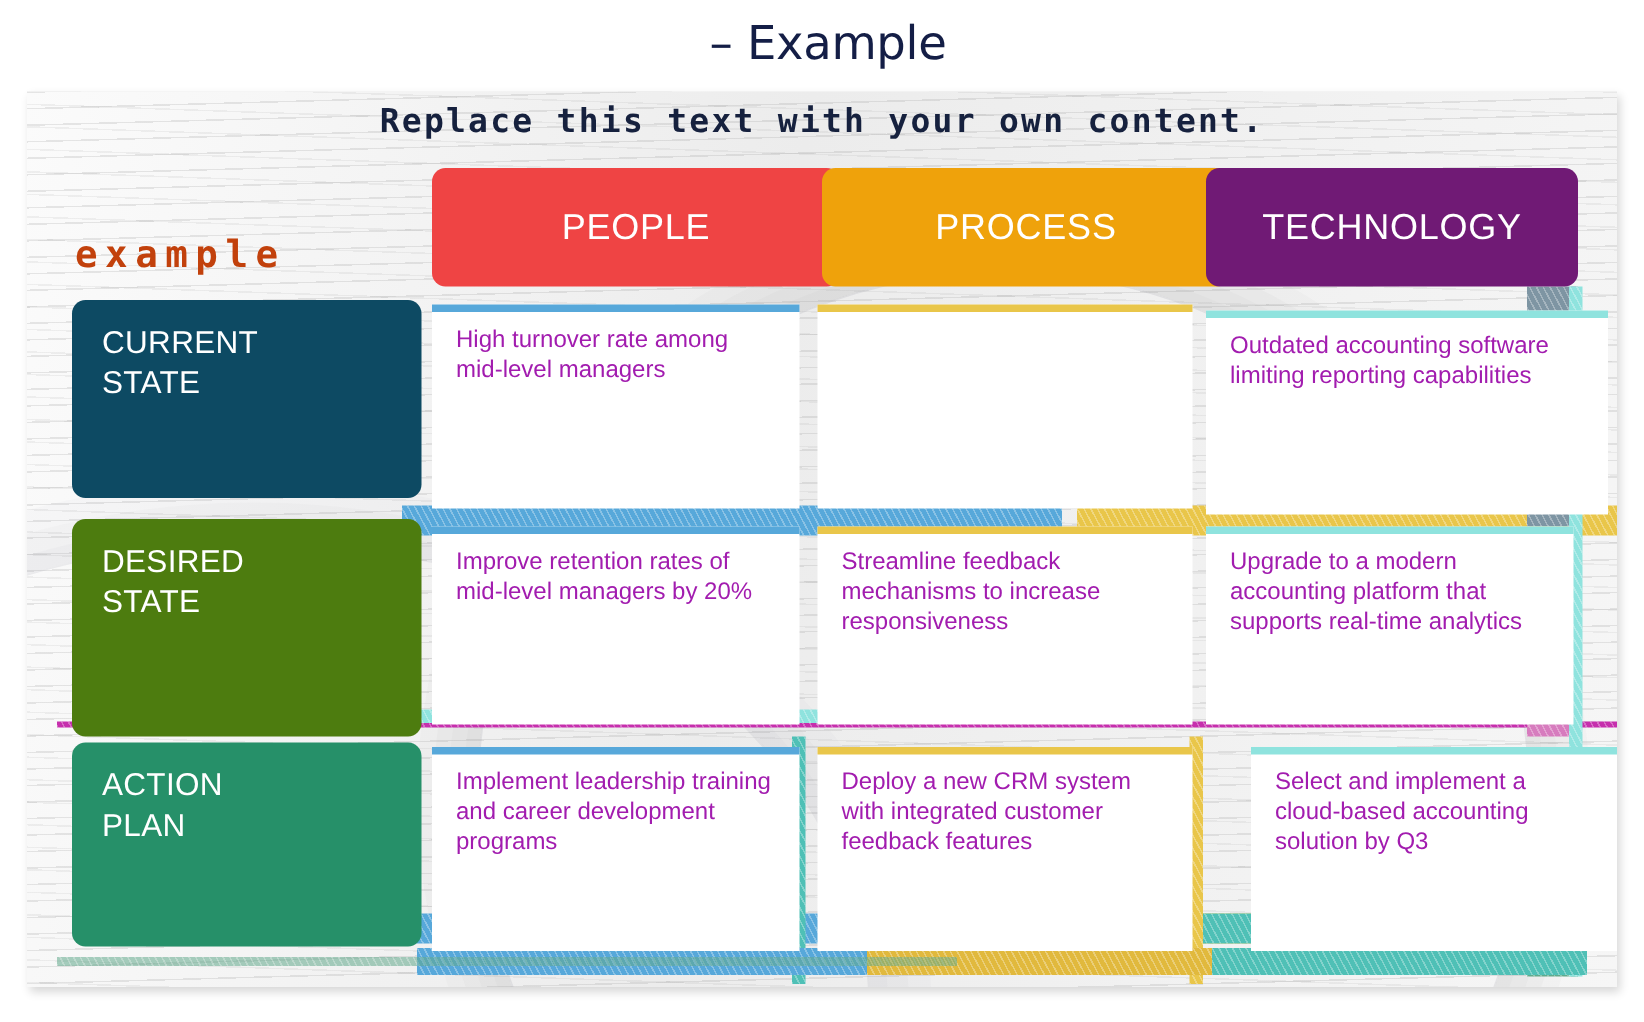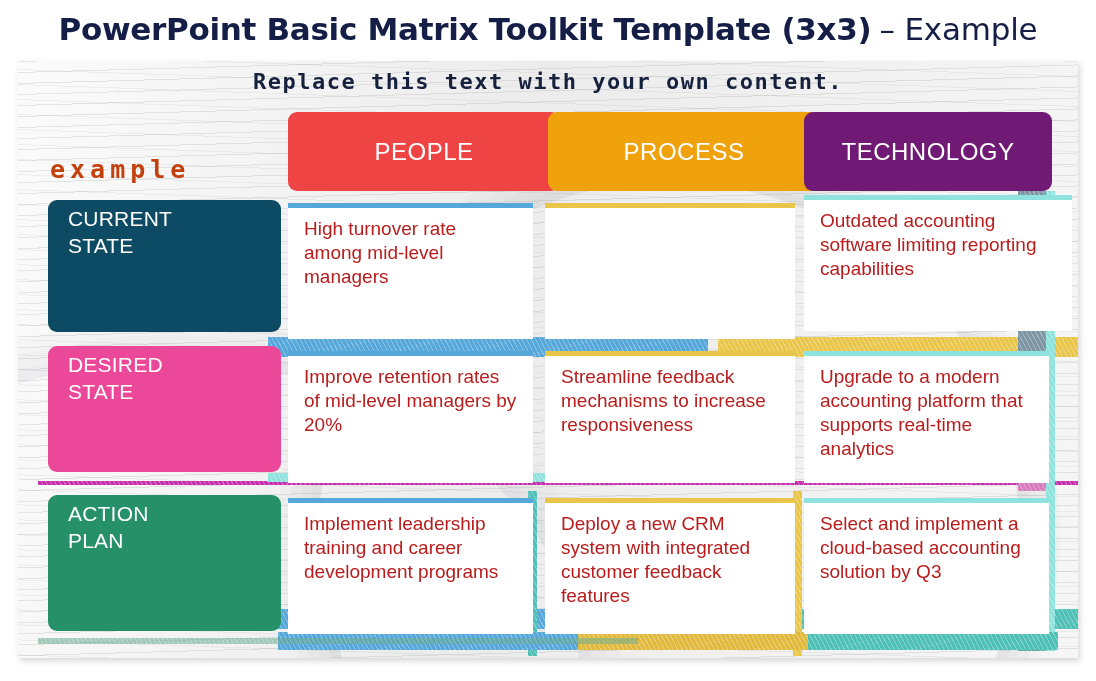--- a/index.html
+++ b/index.html
@@ -145,46 +145,45 @@
   }
 
   .row-label {
     position: absolute;
     left: 30px;
     width: 233px;
     border-radius: 9px;
     color: #ffffff;
     font-size: 21px;
     line-height: 1.28;
-    padding: 6px 0 0 20px;
+    padding: 16px 0 0 20px;
     box-sizing: border-box;
     letter-spacing: 0.2px;
   }
 
   .cell {
     position: absolute;
     background: #ffffff;
-    color: #b91c1c;
-    font-size: 19px;
+    color: #a21caf;
+    font-size: 16px;
     line-height: 1.26;
     padding: 14px 14px 18px 16px;
     box-sizing: border-box;
     font-family: "Liberation Sans", sans-serif;
   }
   .cell-accent {
     position: absolute;
     height: 5px;
     top: 0; left: 0; right: 0;
   }
 </style>
 </head>
 <body>
 
 <div class="title-bar">
-  <span class="title-strong">PowerPoint Basic Matrix Toolkit Template (3x3)</span>
   <span class="title-light">– Example</span>
 </div>
 
 <div class="slide">
 
   <div class="slide-texture"></div>
   <div class="slide-arc"></div>
   <div class="slide-arc2"></div>
 
   <div class="band h" style="left:250px; top:276px; width:440px; background:#57A8DA;"></div>
@@ -218,37 +217,37 @@
     <span>PROCESS</span>
   </div>
   <div class="col-header" style="left:786px; top:51px; width:248px; background:#701a75;">
     <span>TECHNOLOGY</span>
   </div>
 
   <div class="row-label" style="top:139px; height:132px; background:#0D4A63;">
     <div>CURRENT</div>
     <div>STATE</div>
   </div>
-  <div class="row-label" style="top:285px; height:126px; background:#ec4899;">
+  <div class="row-label" style="top:285px; height:145px; background:#4d7c0f;">
     <div>DESIRED</div>
     <div>STATE</div>
   </div>
   <div class="row-label" style="top:434px; height:136px; background:#269069;">
     <div>ACTION</div>
     <div>PLAN</div>
   </div>
 
   <div class="cell" style="left:270px; top:142px; width:245px; height:136px;">
     <div class="cell-accent" style="background:#57A8DA;"></div>
     <span>High turnover rate among mid-level managers</span>
   </div>
   <div class="cell" style="left:527px; top:142px; width:250px; height:136px;">
     <div class="cell-accent" style="background:#E9C64A;"></div>
   </div>
-  <div class="cell" style="left:786px; top:134px; width:268px; height:136px;">
+  <div class="cell" style="left:786px; top:146px; width:268px; height:136px;">
     <div class="cell-accent" style="background:#8FE3DE;"></div>
     <span>Outdated accounting software limiting reporting capabilities</span>
   </div>
 
   <div class="cell" style="left:270px; top:290px; width:245px; height:132px;">
     <div class="cell-accent" style="background:#57A8DA;"></div>
     <span>Improve retention rates of mid-level managers by 20%</span>
   </div>
   <div class="cell" style="left:527px; top:290px; width:250px; height:132px;">
     <div class="cell-accent" style="background:#E9C64A;"></div>
@@ -260,18 +259,18 @@
   </div>
 
   <div class="cell" style="left:270px; top:437px; width:245px; height:136px;">
     <div class="cell-accent" style="background:#57A8DA;"></div>
     <span>Implement leadership training and career development programs</span>
   </div>
   <div class="cell" style="left:527px; top:437px; width:250px; height:136px;">
     <div class="cell-accent" style="background:#E9C64A;"></div>
     <span>Deploy a new CRM system with integrated customer feedback features</span>
   </div>
-  <div class="cell" style="left:786px; top:437px; width:245px; height:136px;">
+  <div class="cell" style="left:816px; top:437px; width:245px; height:136px;">
     <div class="cell-accent" style="background:#8FE3DE;"></div>
     <span>Select and implement a cloud-based accounting solution by Q3</span>
   </div>
 
 </div>
 
 </body></html>

